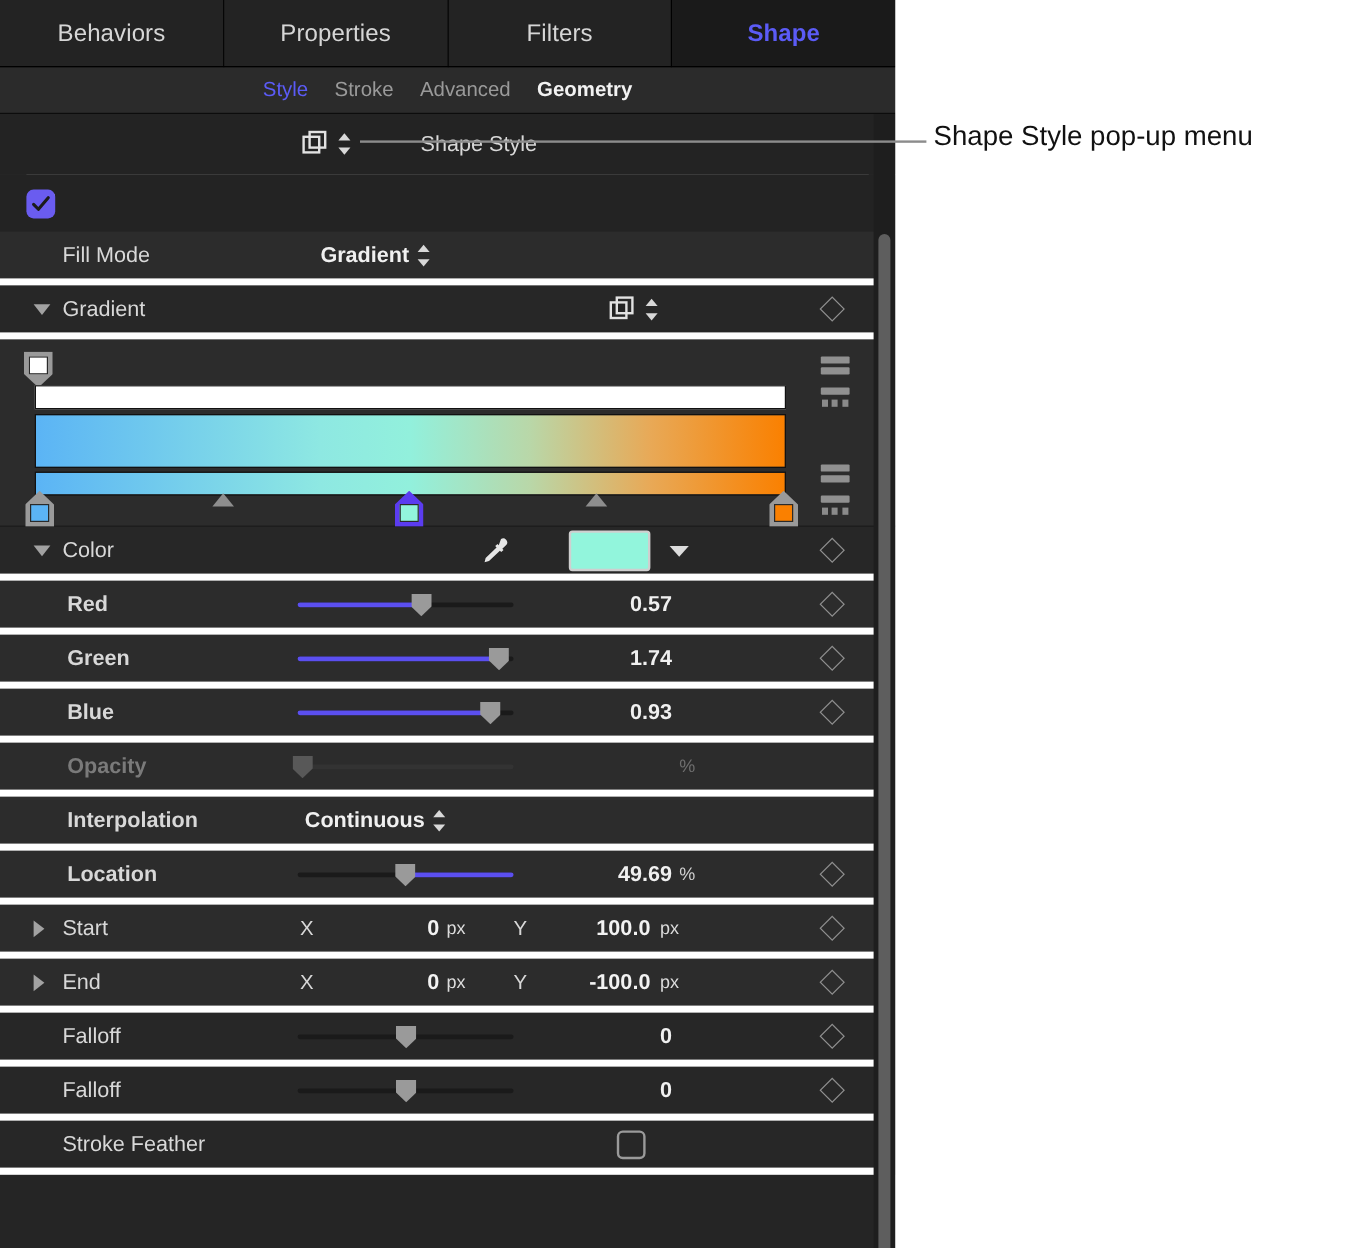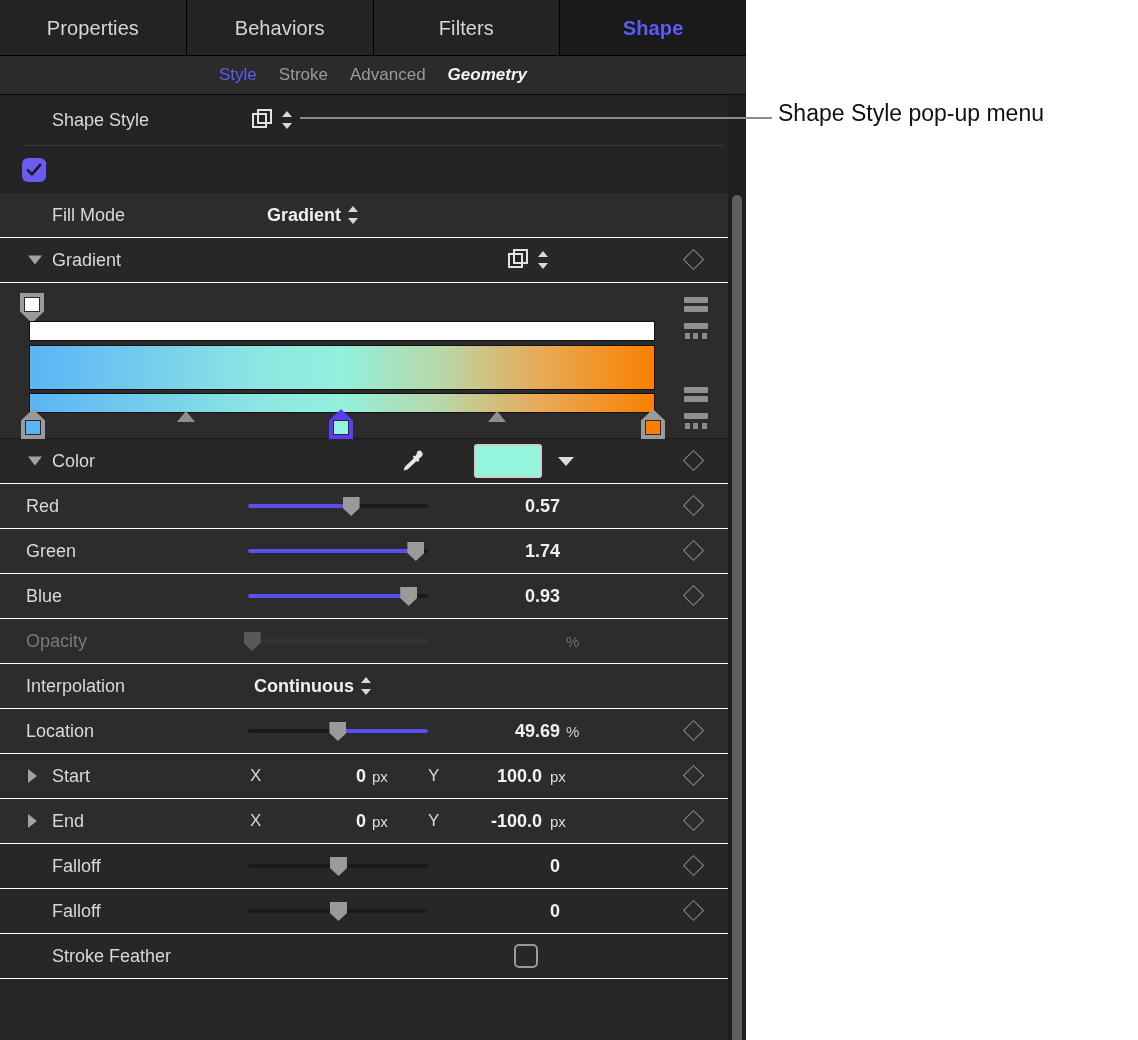--- a/index.html
+++ b/index.html
@@ -38,39 +38,39 @@
   }
 
   
   .subtabbar{
     display:flex;align-items:center;justify-content:center;gap:22px;
     height:38px;background:#2b2b2b;
     border-bottom:1px solid #0c0c0c;
   }
   .subtab{font-size:17px;color:#9a9a9a;cursor:default;}
   .subtab.sel{color:#5b5bf6;}
-  .subtab.cur{color:#f2f2f2;font-weight:bold;font-style:italic;}
+  .subtab.cur{color:#f2f2f2;font-weight:bold;}
 
   
   .row{
     position:relative;display:flex;align-items:center;
     height:45px;box-sizing:border-box;
-    border-bottom:1px solid #ffffff;
+    border-bottom:6px solid #ffffff;
     padding-left:0;
   }
   .row.lite{background:#2c2c2c;}
   .row.dark{background:#272727;}
   .row.plain{background:#232323;border-bottom:none;}
 
   .lbl{
     font-size:18px;color:#d8d8d8;
     padding-left:52px;white-space:nowrap;
   }
   .lbl.dim{color:#7a7a7a;}
-  .lbl.ind{padding-left:26px;}
+  .lbl.ind{padding-left:56px;font-weight:bold;}
 
   
   .tri{
     position:absolute;left:28px;top:50%;transform:translateY(-50%);
     width:0;height:0;
   }
   .tri.down{border-left:7px solid transparent;border-right:7px solid transparent;border-top:9px solid #a2a2a2;}
   .tri.right{border-top:7px solid transparent;border-bottom:7px solid transparent;border-left:9px solid #a2a2a2;}
 
   
@@ -234,41 +234,41 @@
 </style>
 </head>
 <body>
 
 <div class="root">
 
   <div class="panel">
 
     <div class="tabbar">
       <div class="tab">
+          <span>Behaviors</span>
+        </div>
+      <div class="tab">
           <span>Properties</span>
-        </div>
-      <div class="tab">
-          <span>Behaviors</span>
         </div>
       <div class="tab">
           <span>Filters</span>
         </div>
       <div class="tab active">
           <span>Shape</span>
         </div>
     </div>
 
     <div class="subtabbar">
       <div class="subtab sel">Style</div>
       <div class="subtab">Stroke</div>
       <div class="subtab">Advanced</div>
       <div class="subtab cur">Geometry</div>
     </div>
 
-    <div class="row plain" style="height:50px;">
+    <div class="row plain" style="height:50px;justify-content:center;">
       <span class="lbl">Shape Style</span>
       <div style="position:absolute;left:252px;top:50%;margin-top:-11px;display:flex;align-items:center;gap:8px;">
         <span class="stack-ico">
             <i class="b"></i>
             <i class="a"></i>
           </span>
         <span class="updown"></span>
       </div>
     </div>
     <div style="height:1px;background:#3a3a3a;margin:0 22px;"></div>

